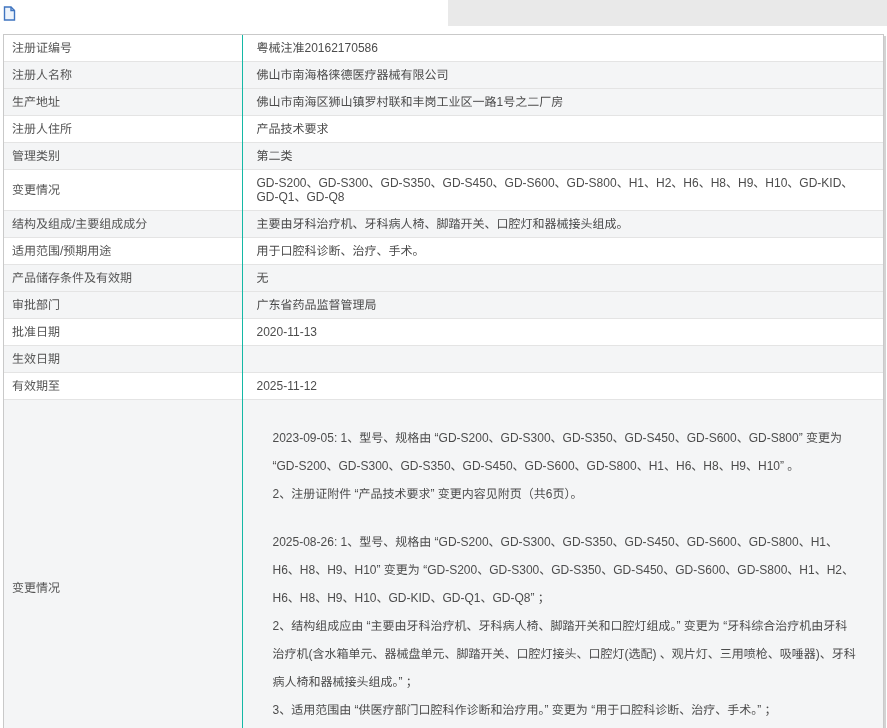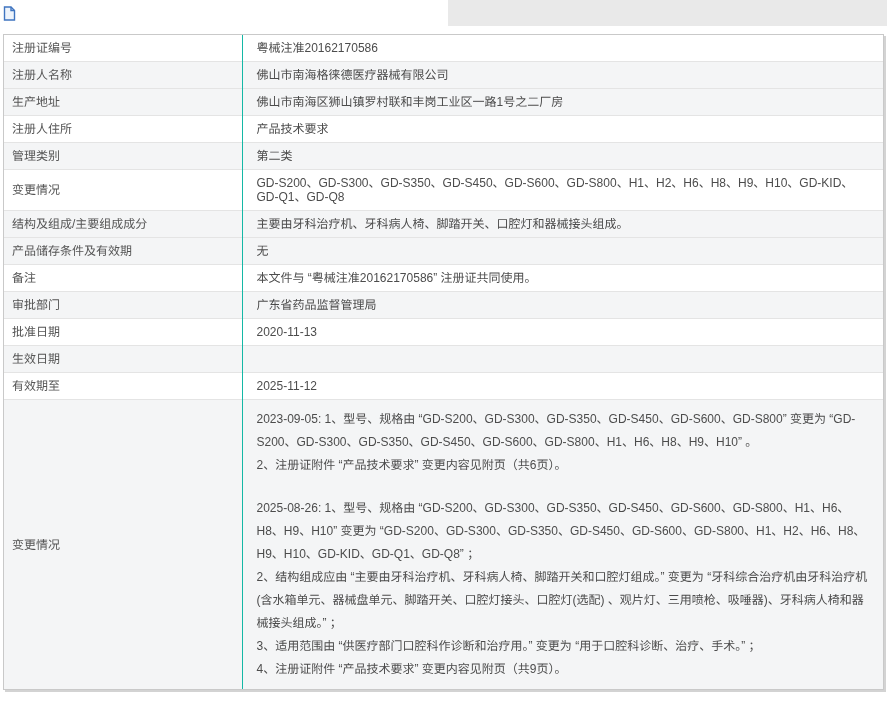--- a/index.html
+++ b/index.html
@@ -60,22 +60,22 @@
   }
   td.value-cell {
     padding: 6px 10px 6px 14px;
     vertical-align: middle;
     line-height: 14px;
     color: #4c4c4c;
   }
   td.value-cell.changes { padding-top: 8px; padding-bottom: 8px; }
   .changes p {
     white-space: pre-line;
-    line-height: 23px;
-    margin: 0;
+    line-height: 28px;
+    margin: 16px;
   }
   .changes p + p { margin-top: 20px; }
 </style>
 </head>
 <body>
 
 <div class="top-strip">
   <div class="title-tab">
     <span class="doc-icon">
       <svg width="13" height="15" viewBox="0 0 13 15">
@@ -110,27 +110,27 @@
     <td class="value-cell">第二类</td>
   </tr>
         <tr>
     <td class="label-cell">变更情况</td>
     <td class="value-cell">GD-S200、GD-S300、GD-S350、GD-S450、GD-S600、GD-S800、H1、H2、H6、H8、H9、H10、GD-KID、GD-Q1、GD-Q8</td>
   </tr>
         <tr class="alt">
     <td class="label-cell">结构及组成/主要组成成分</td>
     <td class="value-cell">主要由牙科治疗机、牙科病人椅、脚踏开关、口腔灯和器械接头组成。</td>
   </tr>
+        <tr>
+    <td class="label-cell">适用范围/预期用途</td>
+    <td class="value-cell">用于口腔科诊断、治疗、手术。</td>
+  </tr>
         <tr class="alt">
     <td class="label-cell">产品储存条件及有效期</td>
     <td class="value-cell">无</td>
-  </tr>
-        <tr>
-    <td class="label-cell">备注</td>
-    <td class="value-cell">本文件与 “粤械注准20162170586” 注册证共同使用。</td>
   </tr>
         <tr class="alt">
     <td class="label-cell">审批部门</td>
     <td class="value-cell">广东省药品监督管理局</td>
   </tr>
         <tr>
     <td class="label-cell">批准日期</td>
     <td class="value-cell">2020-11-13</td>
   </tr>
         <tr class="alt">

